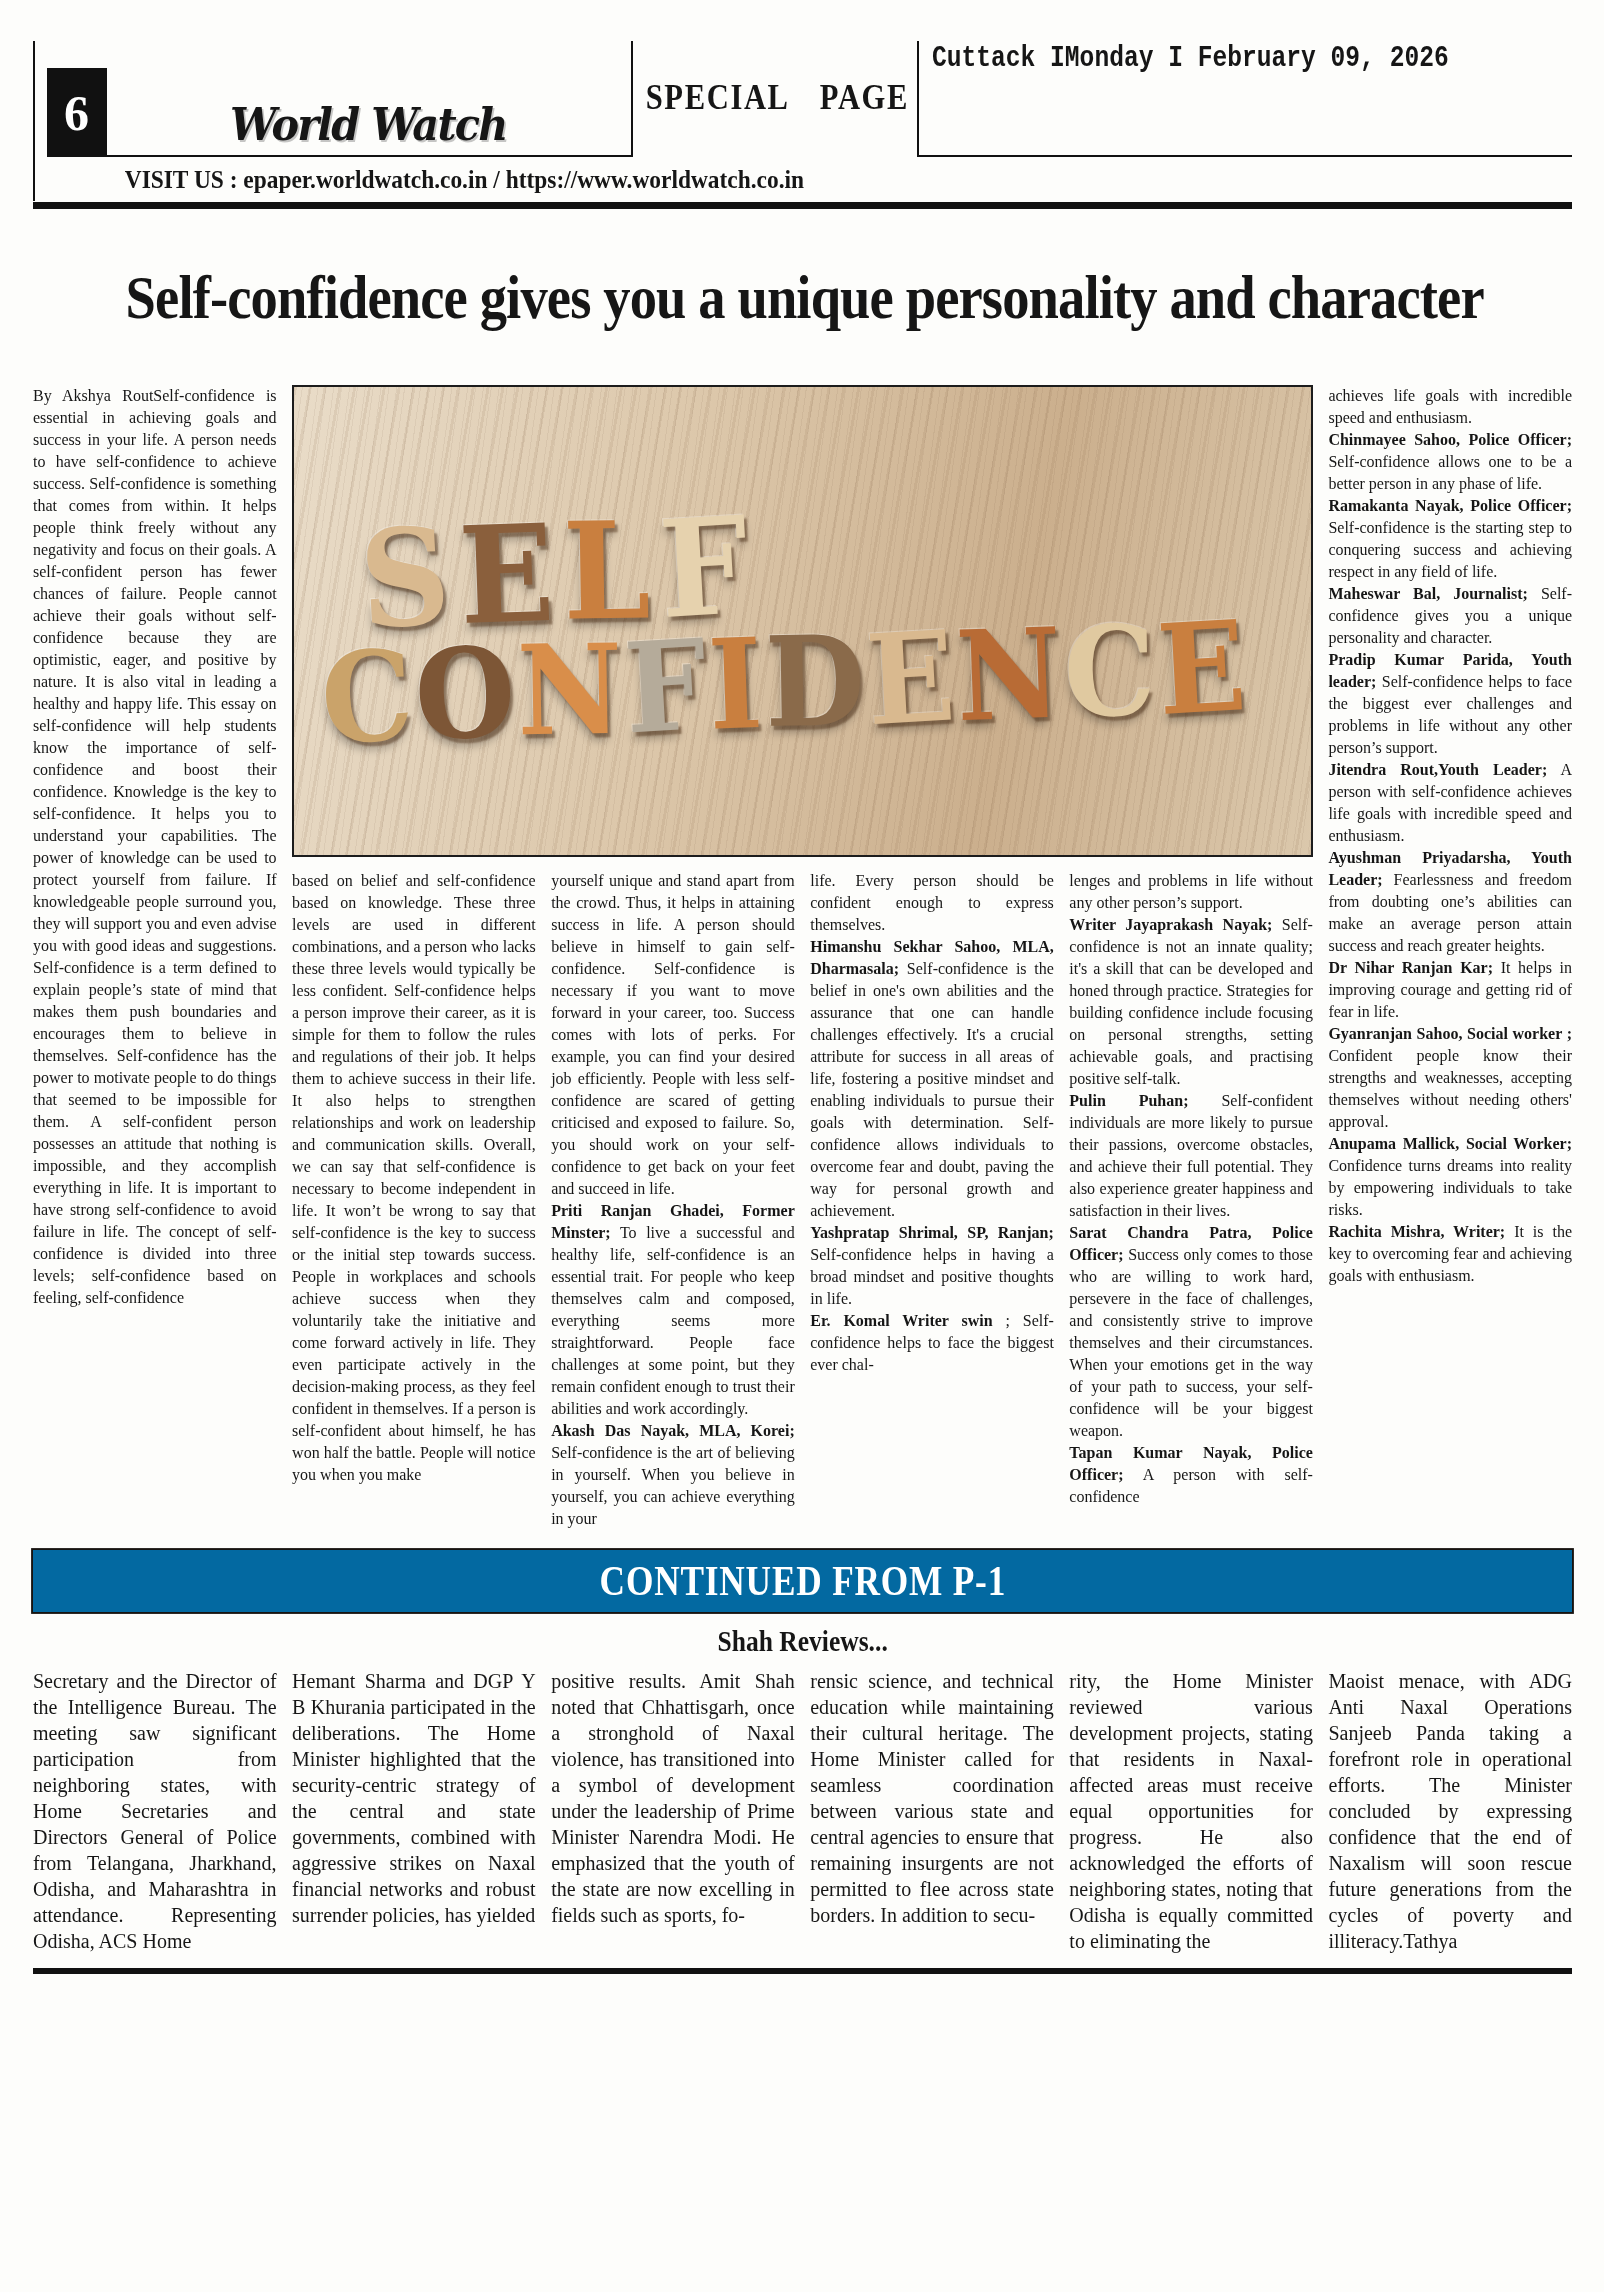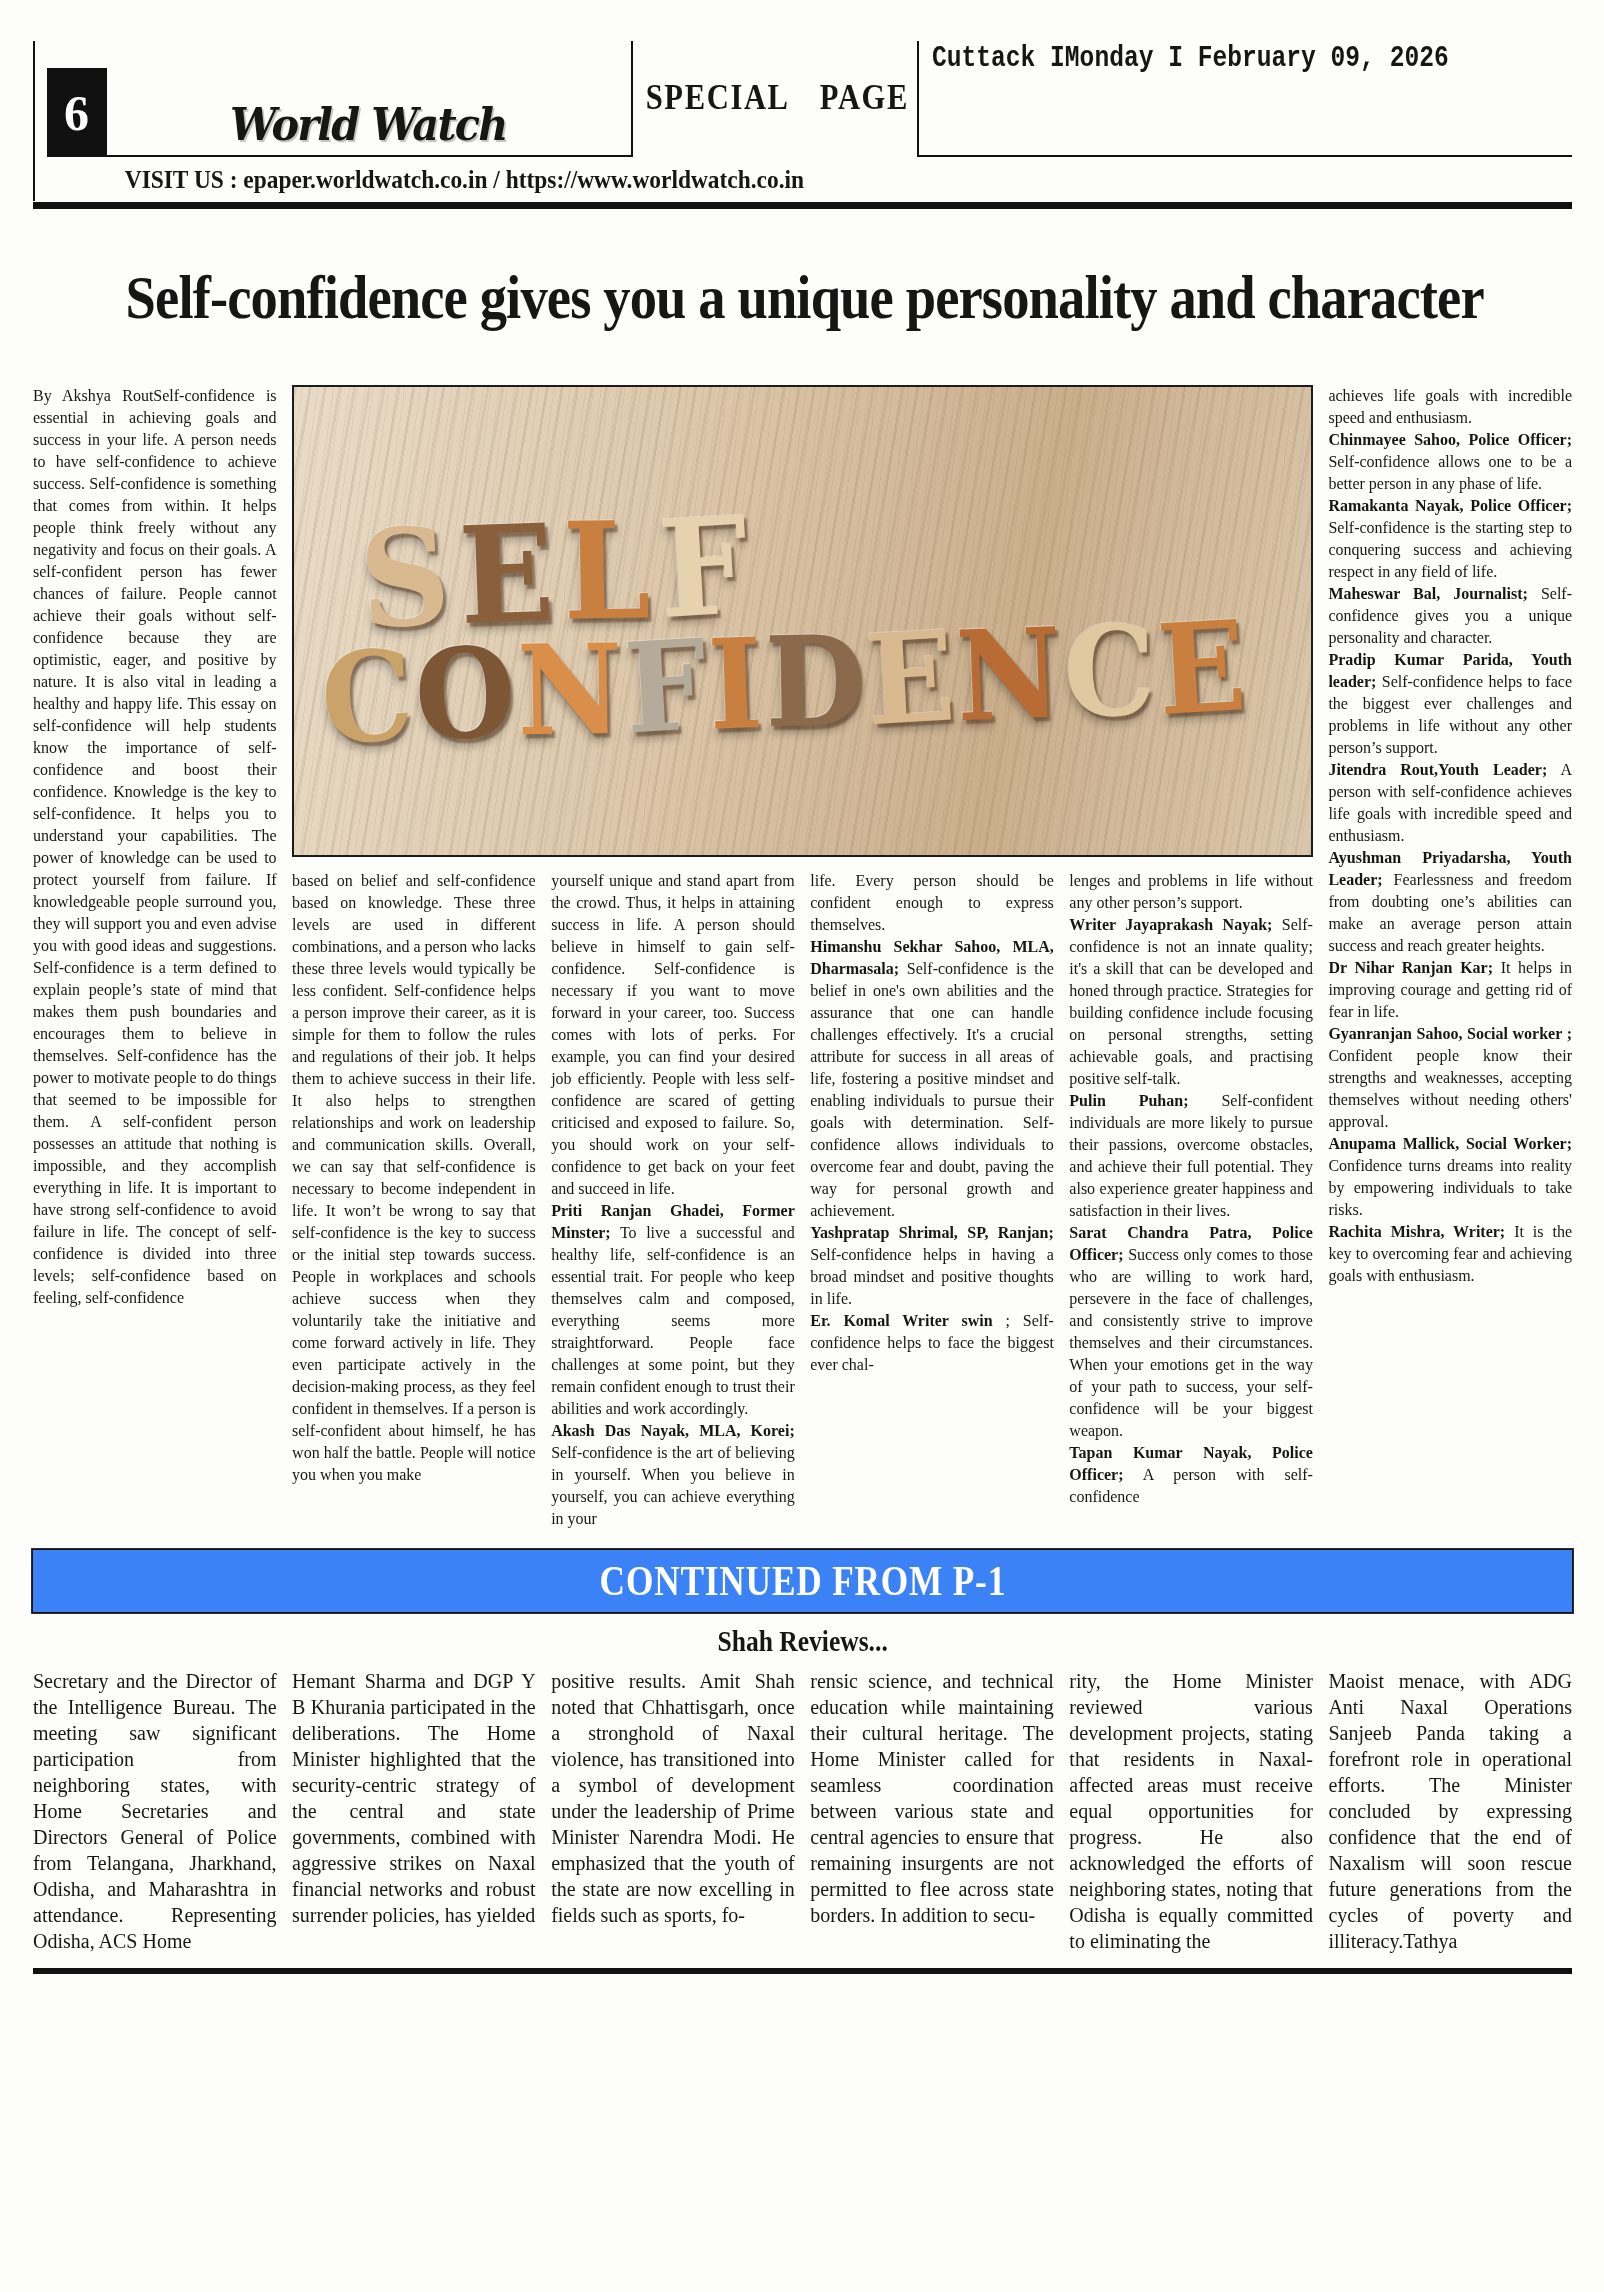--- a/index.html
+++ b/index.html
@@ -72,21 +72,21 @@
   .wood-line2{justify-content:space-between;width:96%;margin-top:3.9px;}
   .wood-letter{
     font-family:"DejaVu Serif", serif;font-weight:bold;line-height:.95;
     text-shadow:2.9px 3.9px 1.9px rgba(70,40,15,.45), -1px -1px 0 rgba(255,255,255,.3), 0 6.8px 8.7px rgba(0,0,0,.28);
     transform:scaleY(1.08);
   }
   .wood-line1 .wood-letter{font-size:124px;}
   .wood-line2 .wood-letter{font-size:115px;}
   
   .cont-banner{
-    margin-top:19.4px;background:#3b82f6;height:62px;
+    margin-top:19.4px;background:#0369a1;height:62px;
     display:flex;align-items:center;justify-content:center;
     box-shadow:0 0 0 1.9px #171310;
   }
   .cont-banner-text{
     color:#fff;font-weight:bold;font-size:43px;letter-spacing:1px;
     transform:scaleX(.82);white-space:nowrap;
   }
   .subhead-wrap{text-align:center;padding:13.6px 0 9.7px 0;}
   .subhead{font-weight:bold;font-size:29px;transform:scaleX(.88);display:inline-block;white-space:nowrap;}
   .bottom-grid{display:grid;grid-template-columns:repeat(6,1fr);column-gap:15.5px;}

